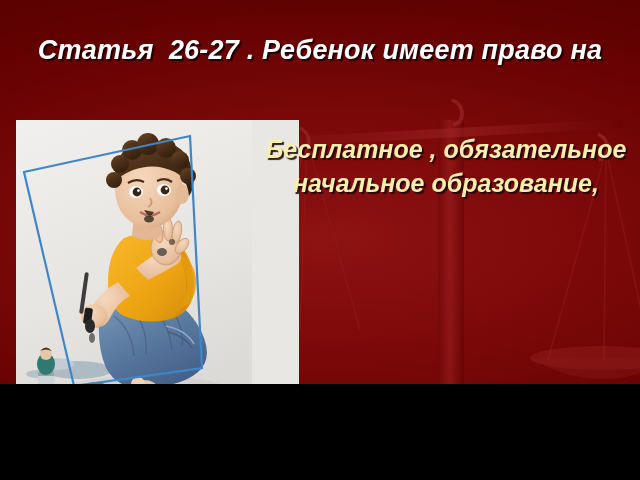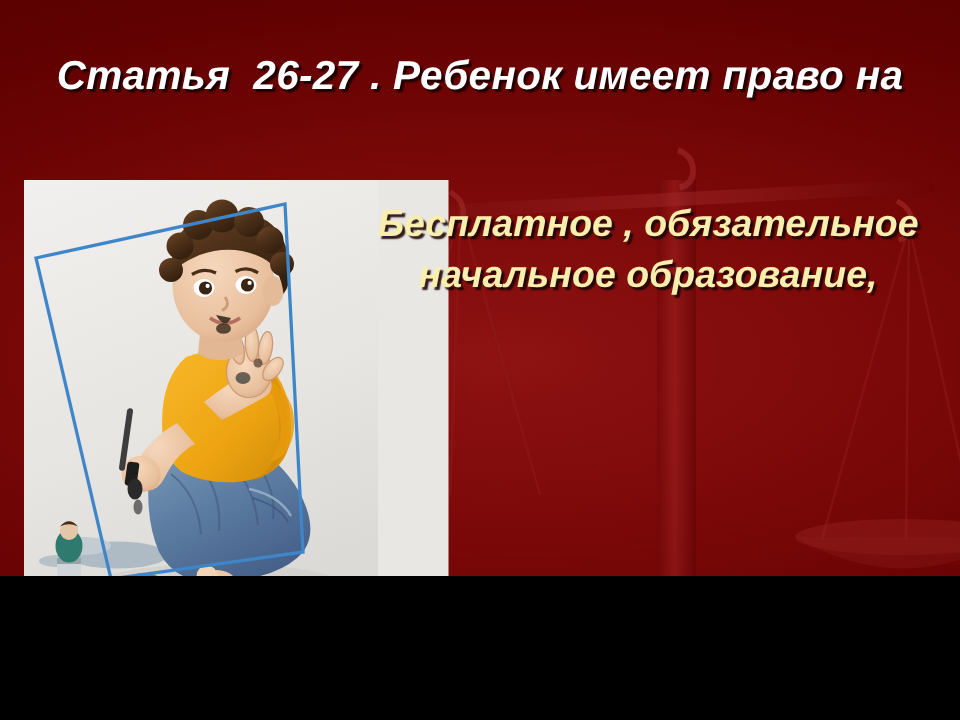--- a/index.html
+++ b/index.html
@@ -82,21 +82,21 @@
     color: #fff;
     font-size: 8px;
     padding: 0 1px;
     vertical-align: bottom;
     margin-left: -3px;
   }
 
   
   .subtitle {
     position: absolute;
-    left: 244px;
+    left: 258px;
     top: 132px;
     width: 376px;
     text-align: center;
     color: #f8eead;
     font-size: 25px;
     font-weight: bold;
     font-style: italic;
     line-height: 34px;
     text-shadow: 2px 2px 1px rgba(30,5,5,0.9);
   }

